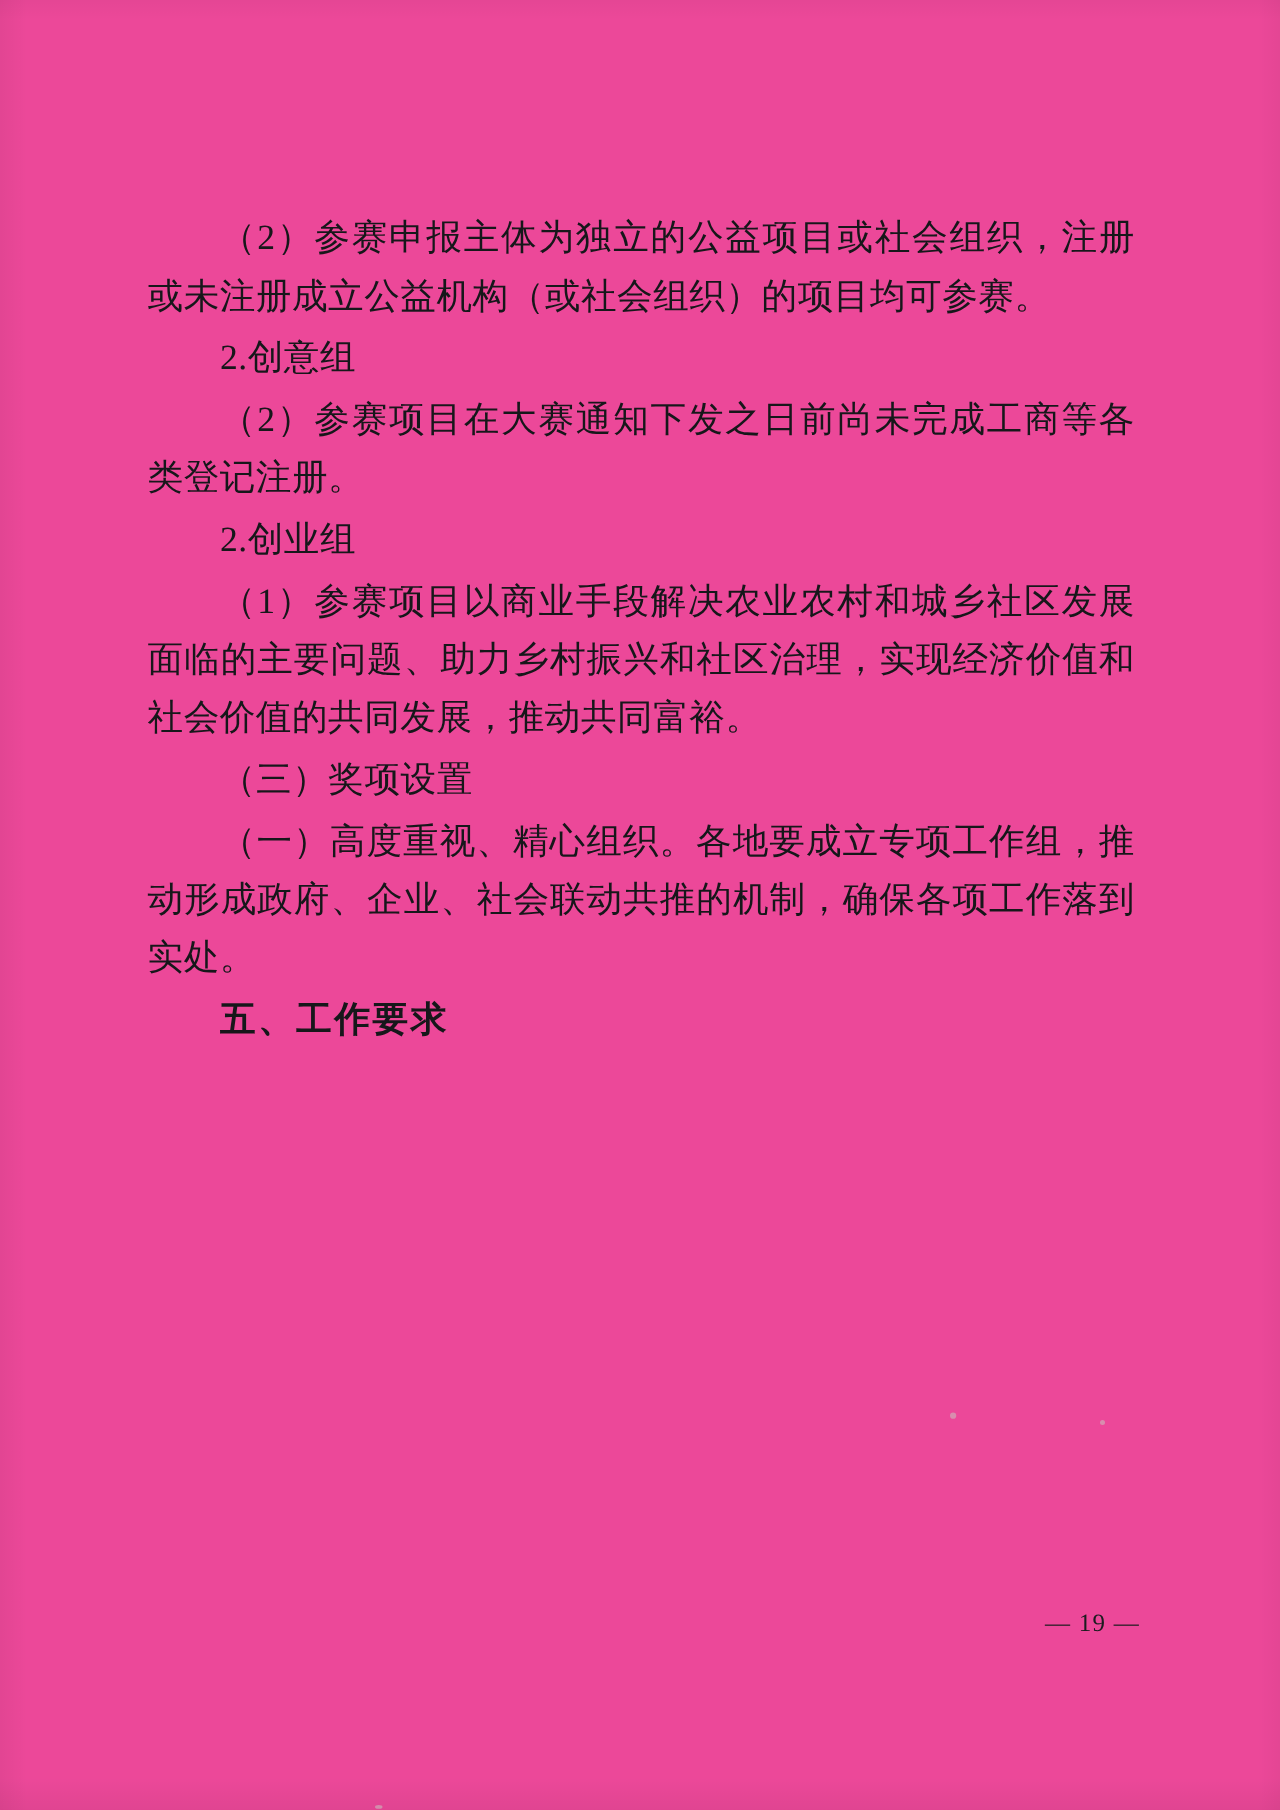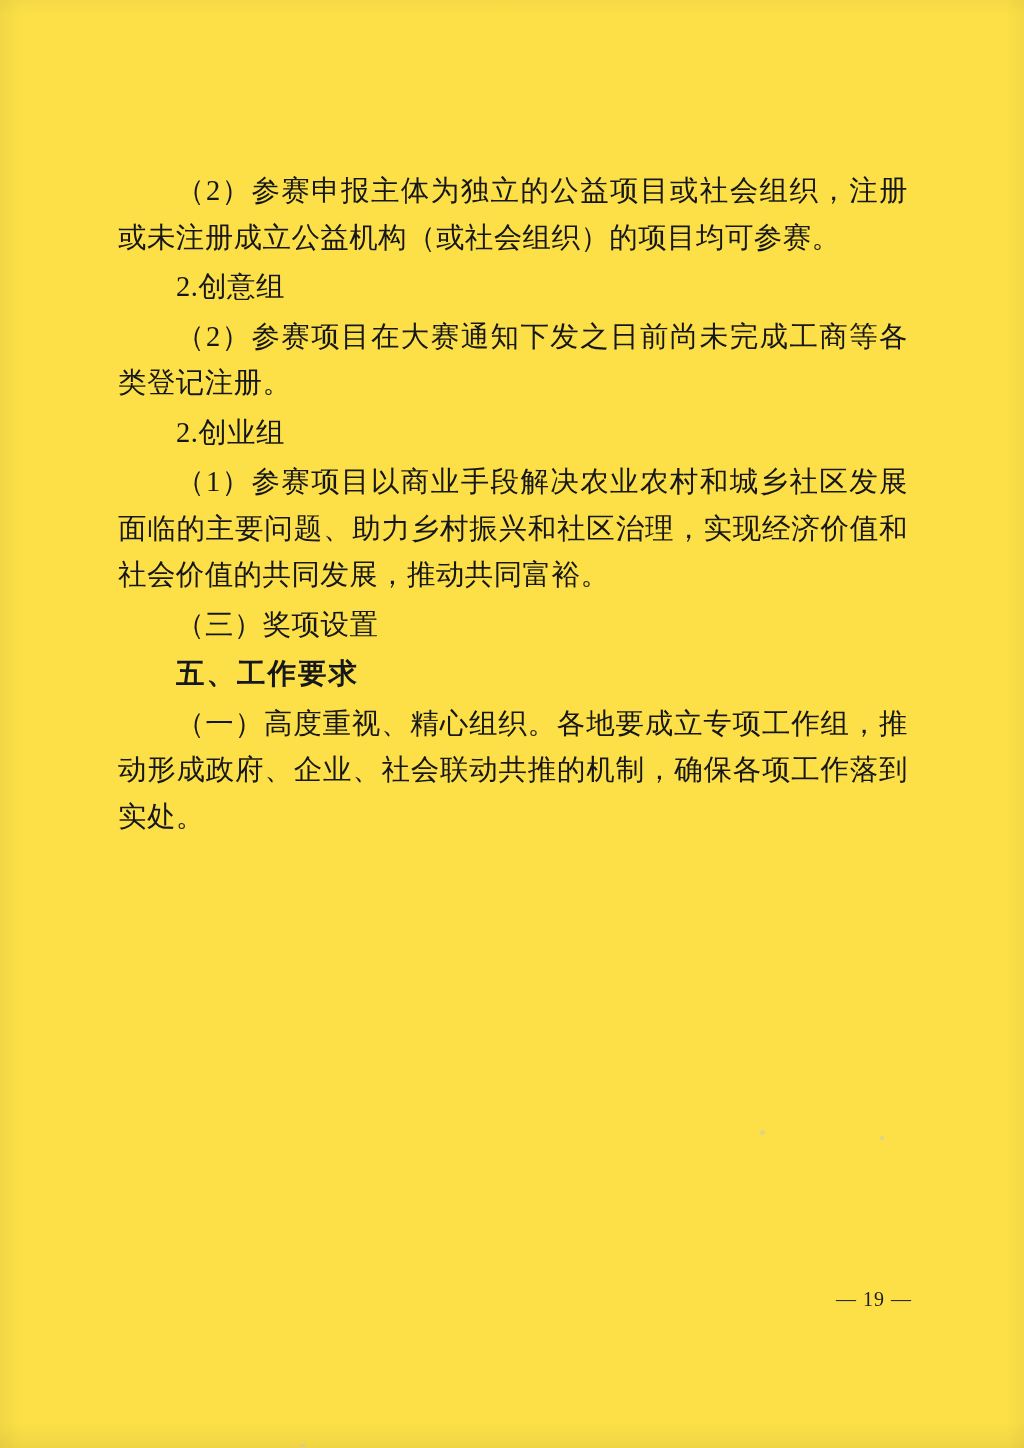--- a/index.html
+++ b/index.html
@@ -8,21 +8,21 @@
     background: #d8d8d8;
   }
   body {
     font-family: "Liberation Serif", "DejaVu Serif", serif;
   }
   .page {
     position: relative;
     width: 1024px;
     height: 1448px;
     margin: 0 auto;
-    background: #fde047;
+    background: #ec4899;
     box-sizing: border-box;
     overflow: hidden;
   }
   
   .page::before {
     content: "";
     position: absolute;
     inset: 0;
     background:
       linear-gradient(90deg, rgba(0,0,0,0.045) 0px, rgba(0,0,0,0.0) 22px),
@@ -77,22 +77,22 @@
 
 <div class="page">
 
   <div class="content">
     <p class="para indent">（2）参赛申报主体为独立的公益项目或社会组织，注册或未注册成立公益机构（或社会组织）的项目均可参赛。</p>
     <p class="para indent">2.创意组</p>
     <p class="para indent">（2）参赛项目在大赛通知下发之日前尚未完成工商等各类登记注册。</p>
     <p class="para indent">2.创业组</p>
     <p class="para indent">（1）参赛项目以商业手段解决农业农村和城乡社区发展面临的主要问题、助力乡村振兴和社区治理，实现经济价值和社会价值的共同发展，推动共同富裕。</p>
     <p class="para indent">（三）奖项设置</p>
+    <p class="para indent">（一）高度重视、精心组织。各地要成立专项工作组，推动形成政府、企业、社会联动共推的机制，确保各项工作落到实处。</p>
     <p class="para heading">五、工作要求</p>
-    <p class="para indent">（一）高度重视、精心组织。各地要成立专项工作组，推动形成政府、企业、社会联动共推的机制，确保各项工作落到实处。</p>
   </div>
 
   <div class="pagenum">— 19 —</div>
 
   <div class="speck" style="left:760px; top:1130px; width:5px; height:5px;"></div>
   <div class="speck" style="left:880px; top:1136px; width:4px; height:4px;"></div>
   <div class="speck" style="left:300px; top:1444px; width:6px; height:3px;"></div>
 </div>
 
 </body></html>

